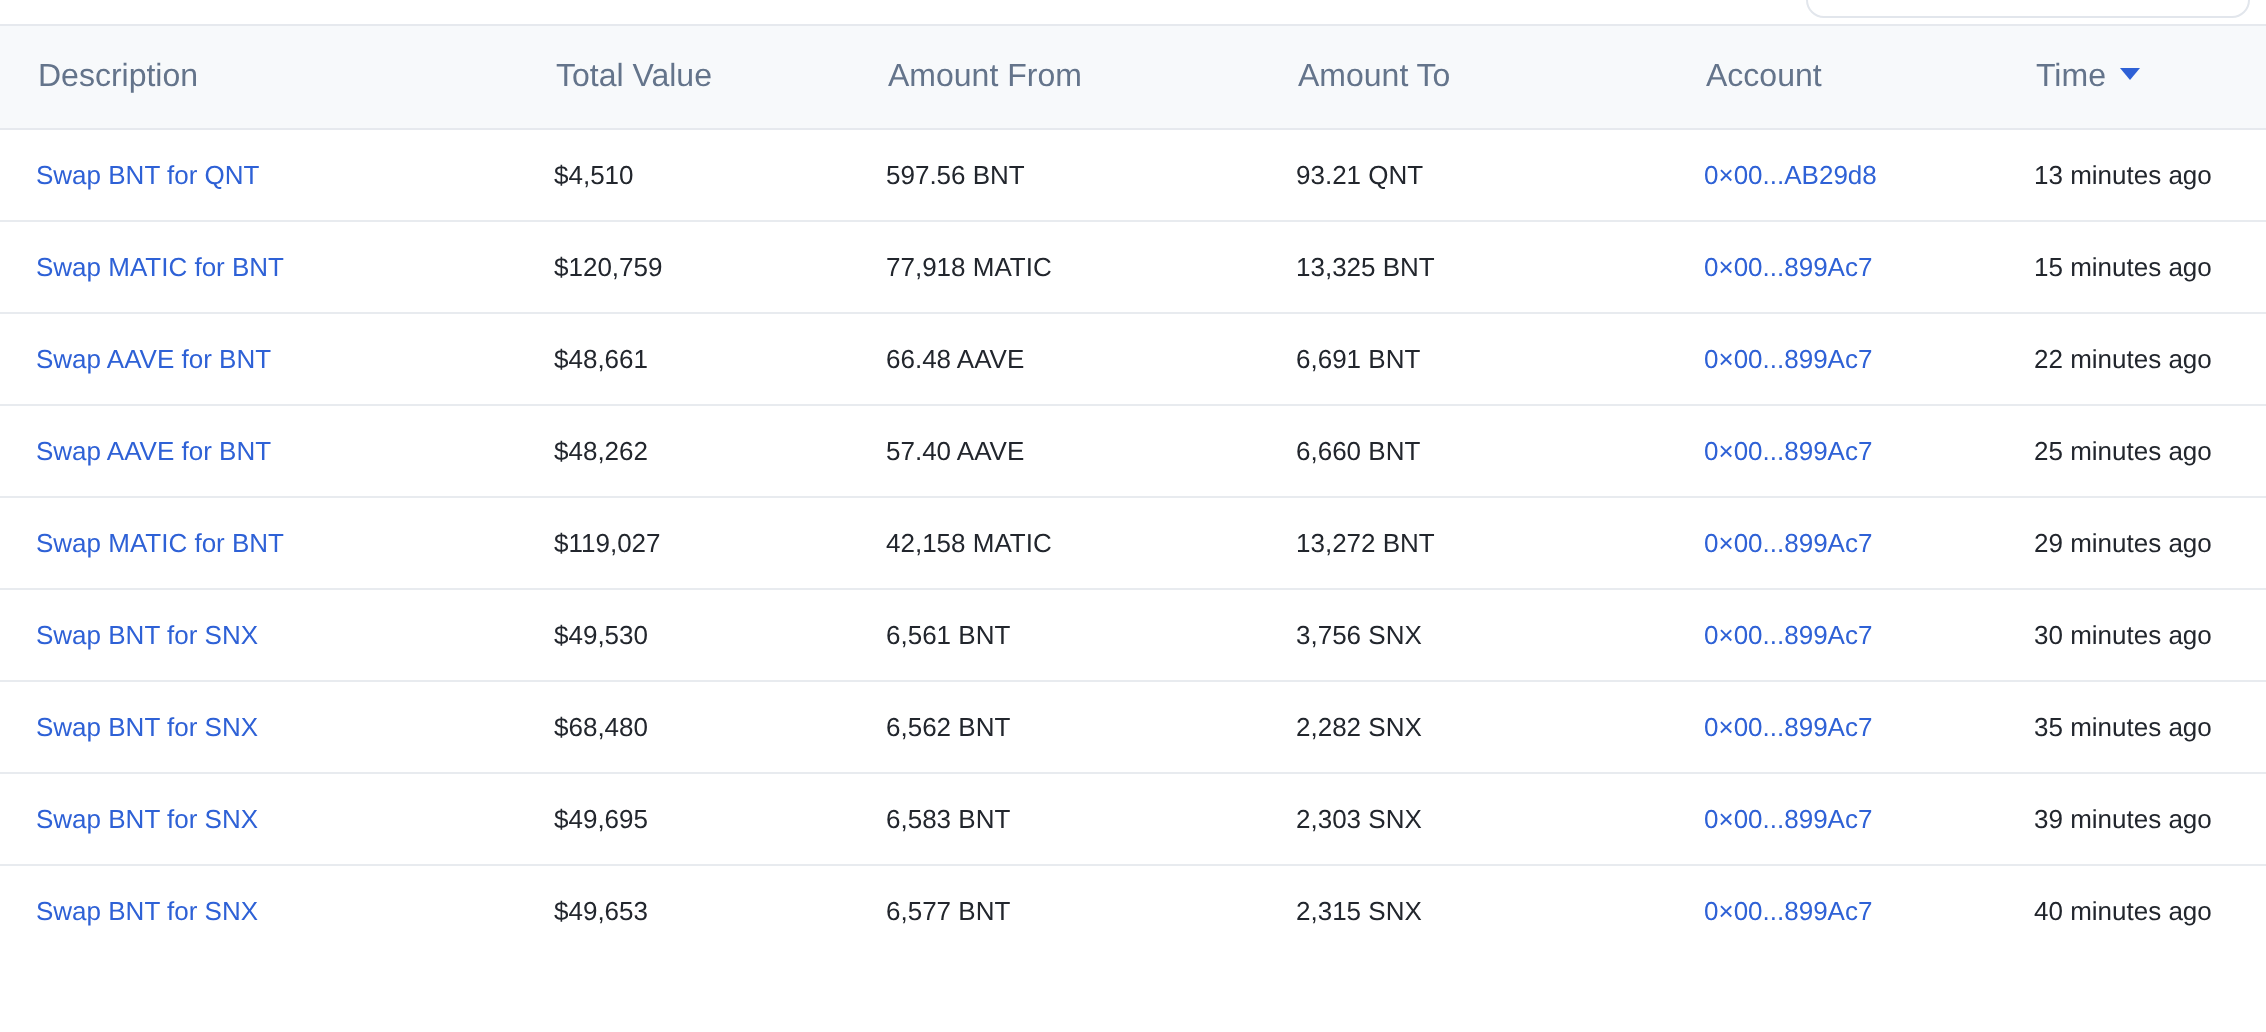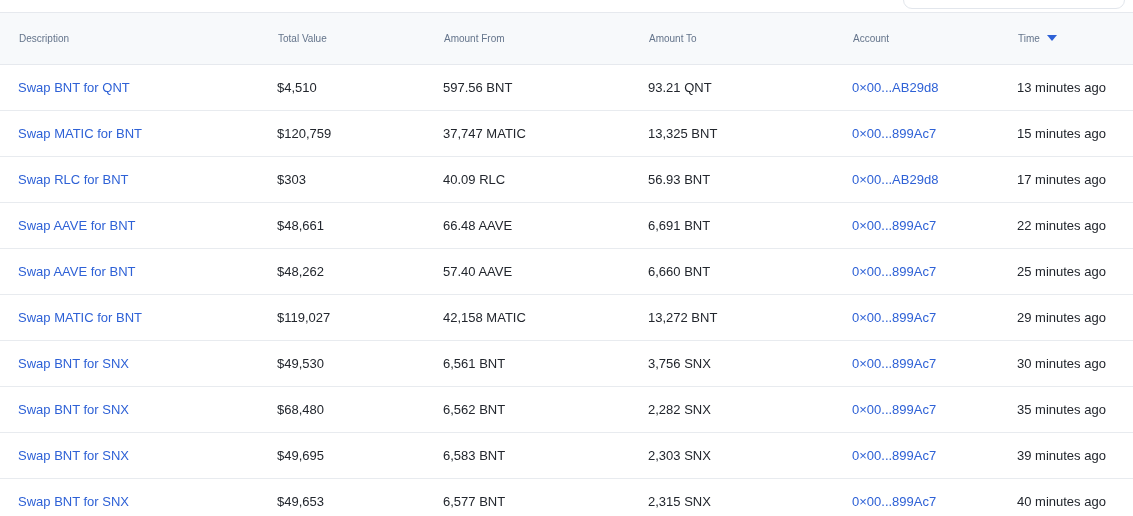--- a/index.html
+++ b/index.html
@@ -39,21 +39,21 @@
   col.c3 { width: 205px; }
   col.c4 { width: 204px; }
   col.c5 { width: 165px; }
   col.c6 { width: 134px; }
   thead th {
     height: 52px;
     background: #f7f9fb;
     border-top: 1px solid #e6e9ee;
     border-bottom: 1px solid #e6e9ee;
     font-weight: 400;
-    font-size: 10px;
+    font-size: 16px;
     color: #64748b;
     text-align: left;
     padding-left: 19px;
     vertical-align: middle;
     white-space: nowrap;
     cursor: pointer;
   }
   tbody td {
     height: 46px;
     border-bottom: 1px solid #e8ebef;
@@ -115,34 +115,26 @@
       <td>$4,510</td>
       <td>597.56 BNT</td>
       <td>93.21 QNT</td>
       <td><a class="link">0×00...AB29d8</a></td>
       <td>13 minutes ago</td>
     </tr>
 
     <tr>
       <td><a class="link">Swap MATIC for BNT</a></td>
       <td>$120,759</td>
-      <td>37,747 MATIC</td>
+      <td>77,918 MATIC</td>
       <td>13,325 BNT</td>
       <td><a class="link">0×00...899Ac7</a></td>
       <td>15 minutes ago</td>
     </tr>
 
-    <tr>
-      <td><a class="link">Swap RLC for BNT</a></td>
-      <td>$303</td>
-      <td>40.09 RLC</td>
-      <td>56.93 BNT</td>
-      <td><a class="link">0×00...AB29d8</a></td>
-      <td>17 minutes ago</td>
-    </tr>
 
     <tr>
       <td><a class="link">Swap AAVE for BNT</a></td>
       <td>$48,661</td>
       <td>66.48 AAVE</td>
       <td>6,691 BNT</td>
       <td><a class="link">0×00...899Ac7</a></td>
       <td>22 minutes ago</td>
     </tr>
 

